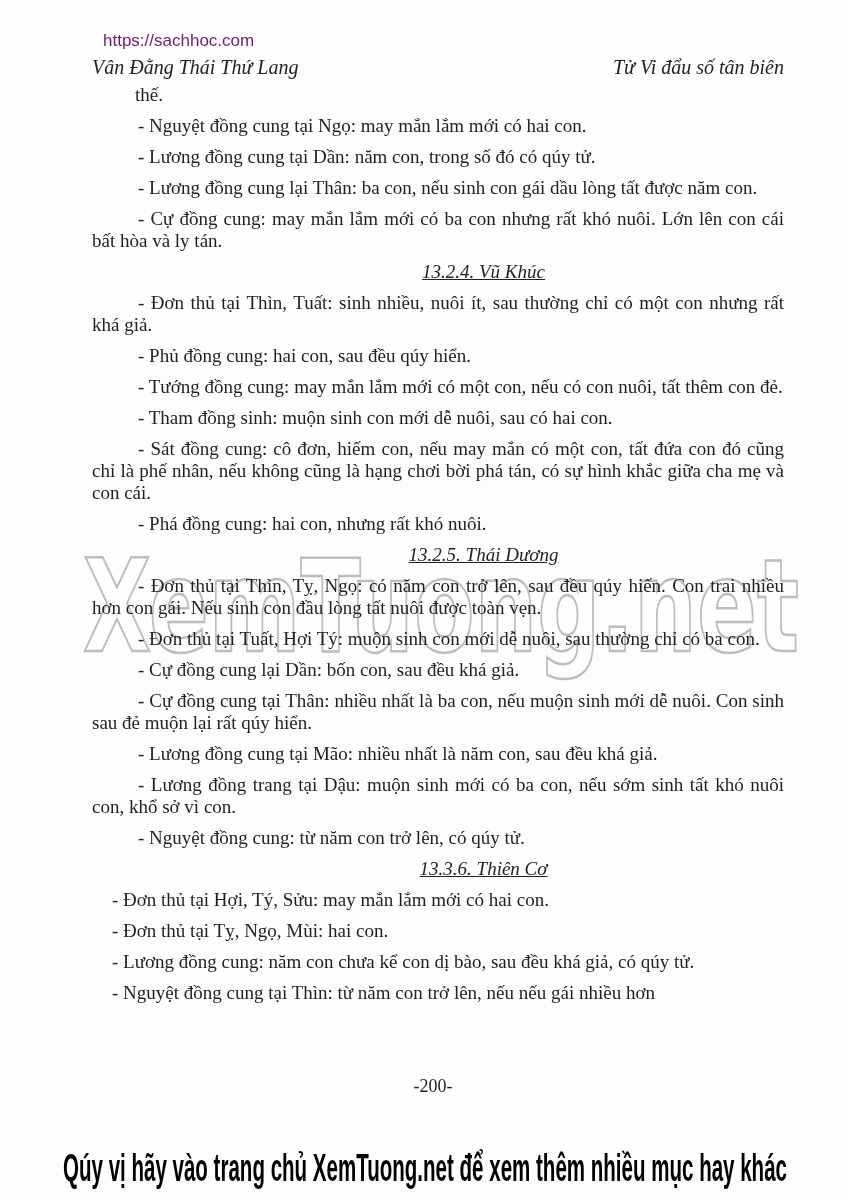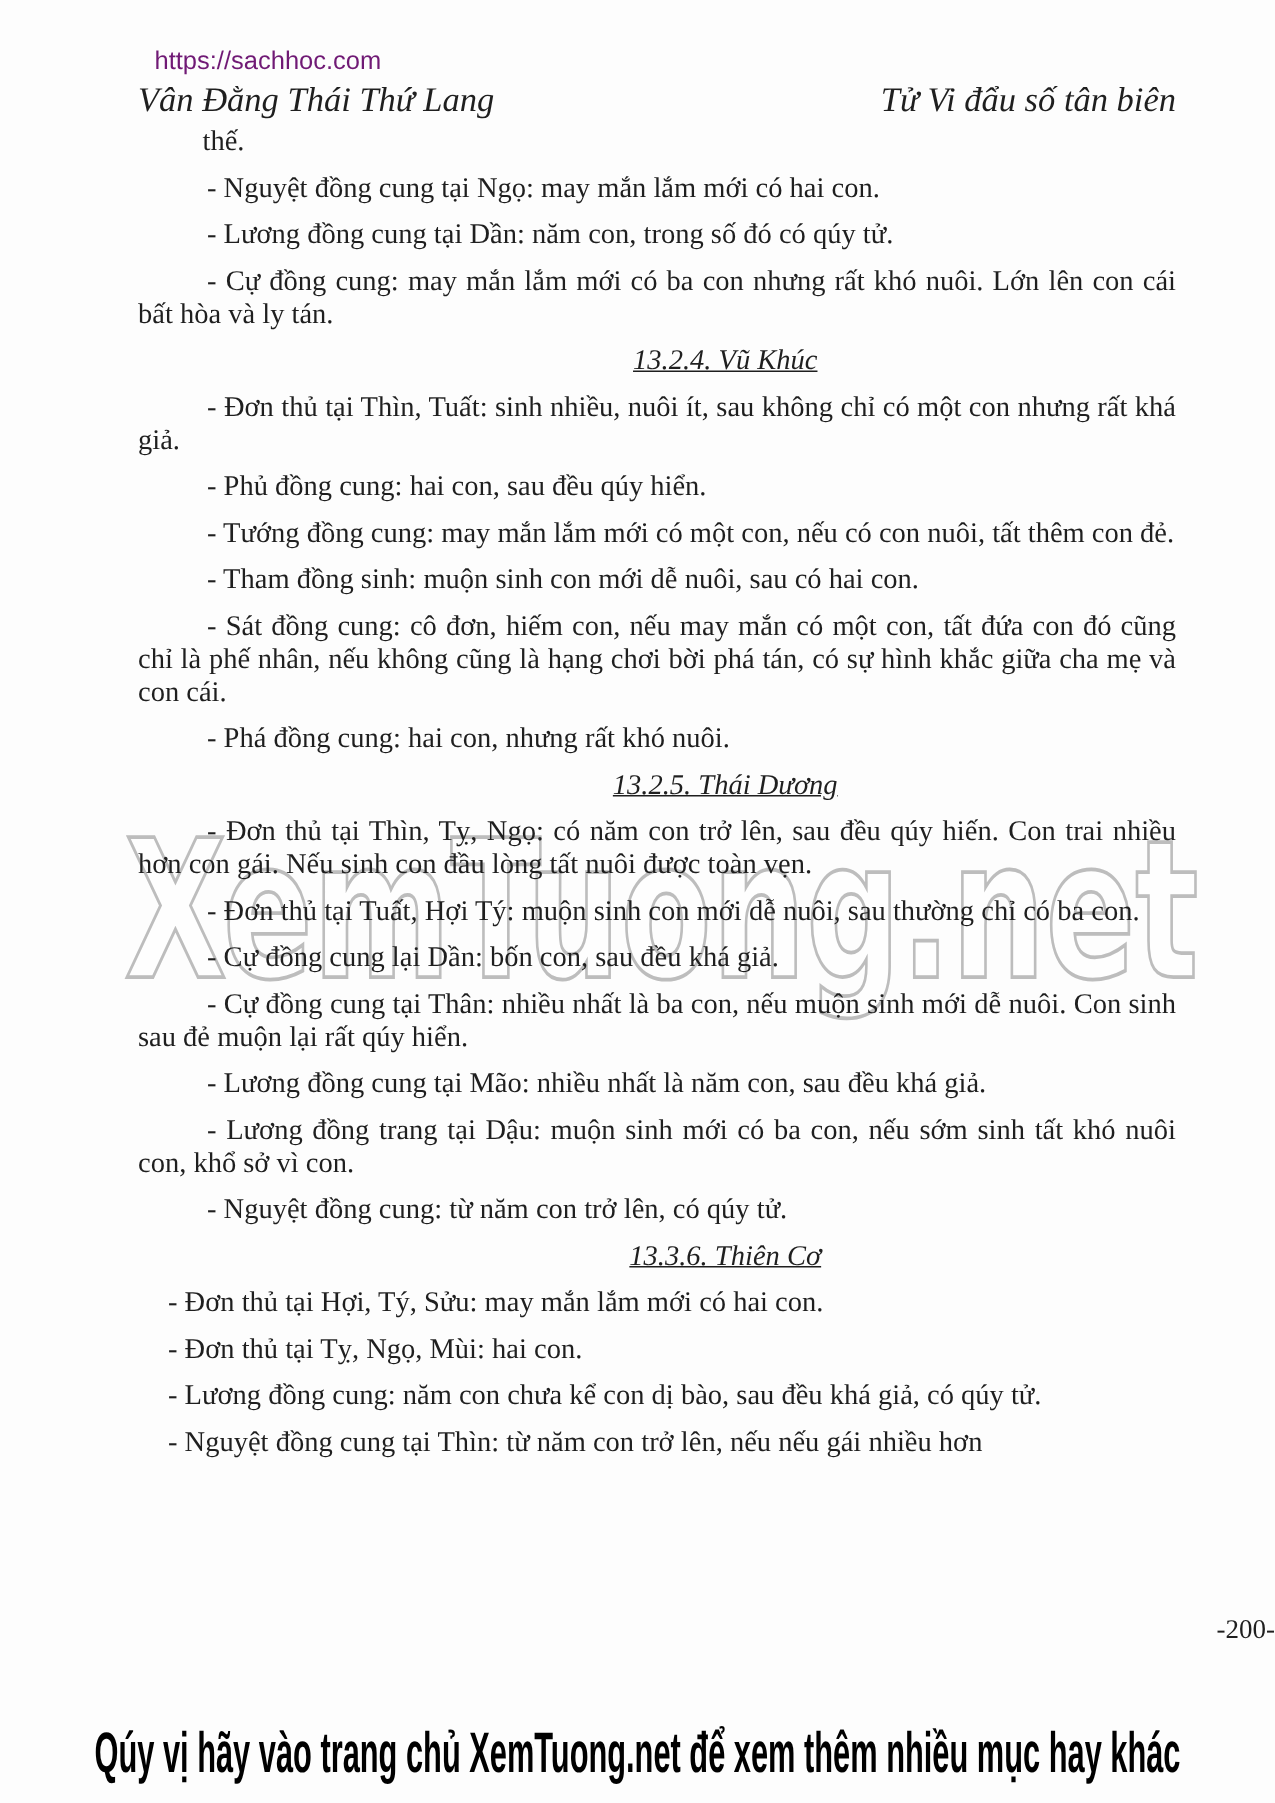--- a/index.html
+++ b/index.html
@@ -14,21 +14,21 @@
   .src-link {
     position:absolute; left:103px; top:31px;
     font-family:"Liberation Sans", sans-serif;
     font-size:17px; line-height:20px;
     color:#701a75; text-decoration:none;
     z-index:3; cursor:pointer;
   }
   .running-head {
     position:absolute; left:92px; top:56px; width:692px;
     display:flex; justify-content:space-between;
-    font-style:italic; font-size:23px; line-height:22px;
+    font-style:italic; font-size:20px; line-height:22px;
     z-index:3;
   }
   .watermark-svg {
     position:absolute; left:0; top:0; z-index:1;
     pointer-events:none;
   }
   .body-text {
     position:absolute; left:92px; top:84px; width:692px;
     font-size:19px; line-height:22px;
     text-align:justify;
@@ -41,21 +41,21 @@
     display:block;
     margin:3px 0 9px 91px;
     font-style:italic; font-weight:normal;
     font-size:19px; line-height:22px;
     text-decoration:underline;
     text-align:center;
     text-indent:0;
   }
   .page-number {
     position:absolute; left:0; top:1076px; width:850px;
-    text-align:right; text-indent:16px;
+    text-align:center; text-indent:16px;
     font-size:18px; line-height:20px;
     z-index:2;
   }
   .footer-svg {
     position:absolute; left:0; top:1140px; z-index:3;
   }
 </style>
 </head>
 <body>
 
@@ -69,23 +69,24 @@
 
   <div class="running-head">
     <span>Vân Đằng Thái Thứ Lang</span>
     <span>Tử Vi đẩu số tân biên</span>
   </div>
 
   <div class="body-text">
     <p class="plain">thế.</p>
     <p>- Nguyệt đồng cung tại Ngọ: may mắn lắm mới có hai con.</p>
     <p>- Lương đồng cung tại Dần: năm con, trong số đó có qúy tử.</p>
+    <p>- Lương đồng cung lại Thân: ba con, nếu sinh con gái dầu lòng tất được năm con.</p>
     <p>- Cự đồng cung: may mắn lắm mới có ba con nhưng rất khó nuôi. Lớn lên con cái bất hòa và ly tán.</p>
     <span class="head">13.2.4. Vũ Khúc</span>
-    <p>- Đơn thủ tại Thìn, Tuất: sinh nhiều, nuôi ít, sau không chỉ có một con nhưng rất khá giả.</p>
+    <p>- Đơn thủ tại Thìn, Tuất: sinh nhiều, nuôi ít, sau thường chỉ có một con nhưng rất khá giả.</p>
     <p>- Phủ đồng cung: hai con, sau đều qúy hiển.</p>
     <p>- Tướng đồng cung: may mắn lắm mới có một con, nếu có con nuôi, tất thêm con đẻ.</p>
     <p>- Tham đồng sinh: muộn sinh con mới dễ nuôi, sau có hai con.</p>
     <p>- Sát đồng cung: cô đơn, hiếm con, nếu may mắn có một con, tất đứa con đó cũng chỉ là phế nhân, nếu không cũng là hạng chơi bời phá tán, có sự hình khắc giữa cha mẹ và con cái.</p>
     <p>- Phá đồng cung: hai con, nhưng rất khó nuôi.</p>
     <span class="head">13.2.5. Thái Dương</span>
     <p>- Đơn thủ tại Thìn, Tỵ, Ngọ: có năm con trở lên, sau đều qúy hiến. Con trai nhiều hơn con gái. Nếu sinh con đầu lòng tất nuôi được toàn vẹn.</p>
     <p>- Đơn thủ tại Tuất, Hợi Tý: muộn sinh con mới dễ nuôi, sau thường chỉ có ba con.</p>
     <p>- Cự đồng cung lại Dần: bốn con, sau đều khá giả.</p>
     <p>- Cự đồng cung tại Thân: nhiều nhất là ba con, nếu muộn sinh mới dễ nuôi. Con sinh sau đẻ muộn lại rất qúy hiển.</p>

